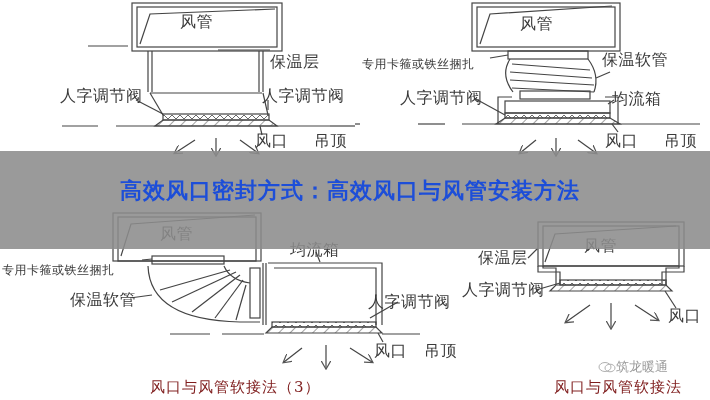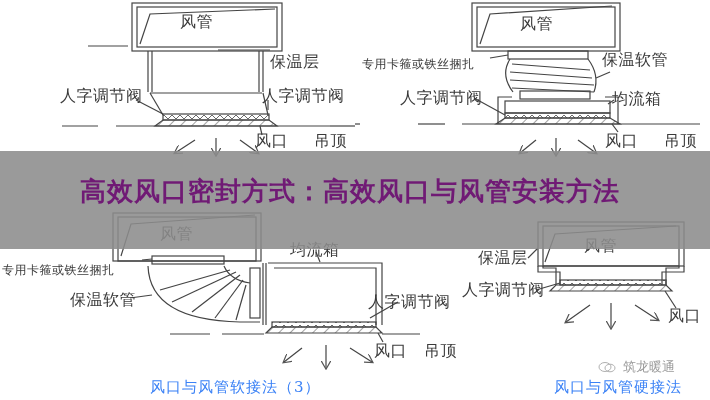--- a/index.html
+++ b/index.html
@@ -2,29 +2,29 @@
 <html><head>
 <meta charset="utf-8">
 <style>
   html, body { margin: 0; padding: 0; background: #ffffff; }
   body { width: 710px; height: 400px; position: relative; overflow: hidden;
          font-family: "DejaVu Serif", "Liberation Serif", serif; color: #333; }
   svg.diagram { position: absolute; left: 0; top: 0; width: 710px; height: 400px; }
   .lbl { position: absolute; font-size: 16px; color: #3a3a3a; white-space: nowrap;
          font-family: "DejaVu Serif", serif; letter-spacing: 0.5px; }
   .lbl.sm { font-size: 12px; }
-  .caption { position: absolute; font-size: 15px; color: #3b82f6; white-space: nowrap;
+  .caption { position: absolute; font-size: 15px; color: #7f1d1d; white-space: nowrap;
              font-family: "DejaVu Serif", serif; letter-spacing: 1px; }
   .band { position: absolute; left: 0; top: 151px; width: 710px; height: 98px;
           background: rgba(140,140,140,0.88); display: flex; align-items: center;
           justify-content: center; }
   .band-title { font-family: Liberation Sans, sans-serif; font-weight: bold;
-                font-size: 26px; color: #701a75; letter-spacing: 1px; margin-top: -18px; margin-left: -10px; }
+                font-size: 22px; color: #1d4ed8; letter-spacing: 1px; margin-top: -18px; margin-left: -10px; }
   .watermark { position: absolute; left: 598px; top: 358px; display: flex; align-items: center;
-               gap: 7px; color: #9a9a9a; font-size: 13px; font-family: "DejaVu Sans", sans-serif; }
+               gap: 0; color: #9a9a9a; font-size: 13px; font-family: "DejaVu Sans", sans-serif; }
   .wm-icon { width: 18px; height: 12px; }
 </style>
 </head>
 <body>
 
 <svg class="diagram" viewBox="0 0 710 400" xmlns="http://www.w3.org/2000/svg">
   <defs>
     <marker id="ah" markerWidth="8" markerHeight="8" refX="6" refY="4" orient="auto">
       <path d="M0,0 L7,4 L0,8" fill="none" stroke="#555" stroke-width="1"></path>
     </marker>
@@ -188,21 +188,21 @@
 <span class="lbl" style="left:290px;top:240px">均流箱</span>
 <span class="lbl" style="left:368px;top:292px">人字调节阀</span>
 <span class="lbl" style="left:374px;top:341px">风口</span>
 <span class="lbl" style="left:424px;top:341px">吊顶</span>
 <span class="caption" style="left:150px;top:378px">风口与风管软接法（3）</span>
 
 <span class="lbl" style="left:584px;top:236px">风管</span>
 <span class="lbl" style="left:478px;top:248px">保温层</span>
 <span class="lbl" style="left:462px;top:280px">人字调节阀</span>
 <span class="lbl" style="left:668px;top:306px">风口</span>
-<span class="caption" style="left:554px;top:378px">风口与风管硬接法</span>
+<span class="caption" style="left:554px;top:378px">风口与风管软接法</span>
 
 <div class="watermark">
   <svg class="wm-icon" viewBox="0 0 18 12">
     <ellipse cx="7" cy="6" rx="6" ry="4.5" fill="none" stroke="#b0b0b0" stroke-width="1"></ellipse>
     <ellipse cx="12" cy="7" rx="5" ry="3.8" fill="none" stroke="#b0b0b0" stroke-width="1"></ellipse>
   </svg>
   <span>筑龙暖通</span>
 </div>
 
 <div class="band">

